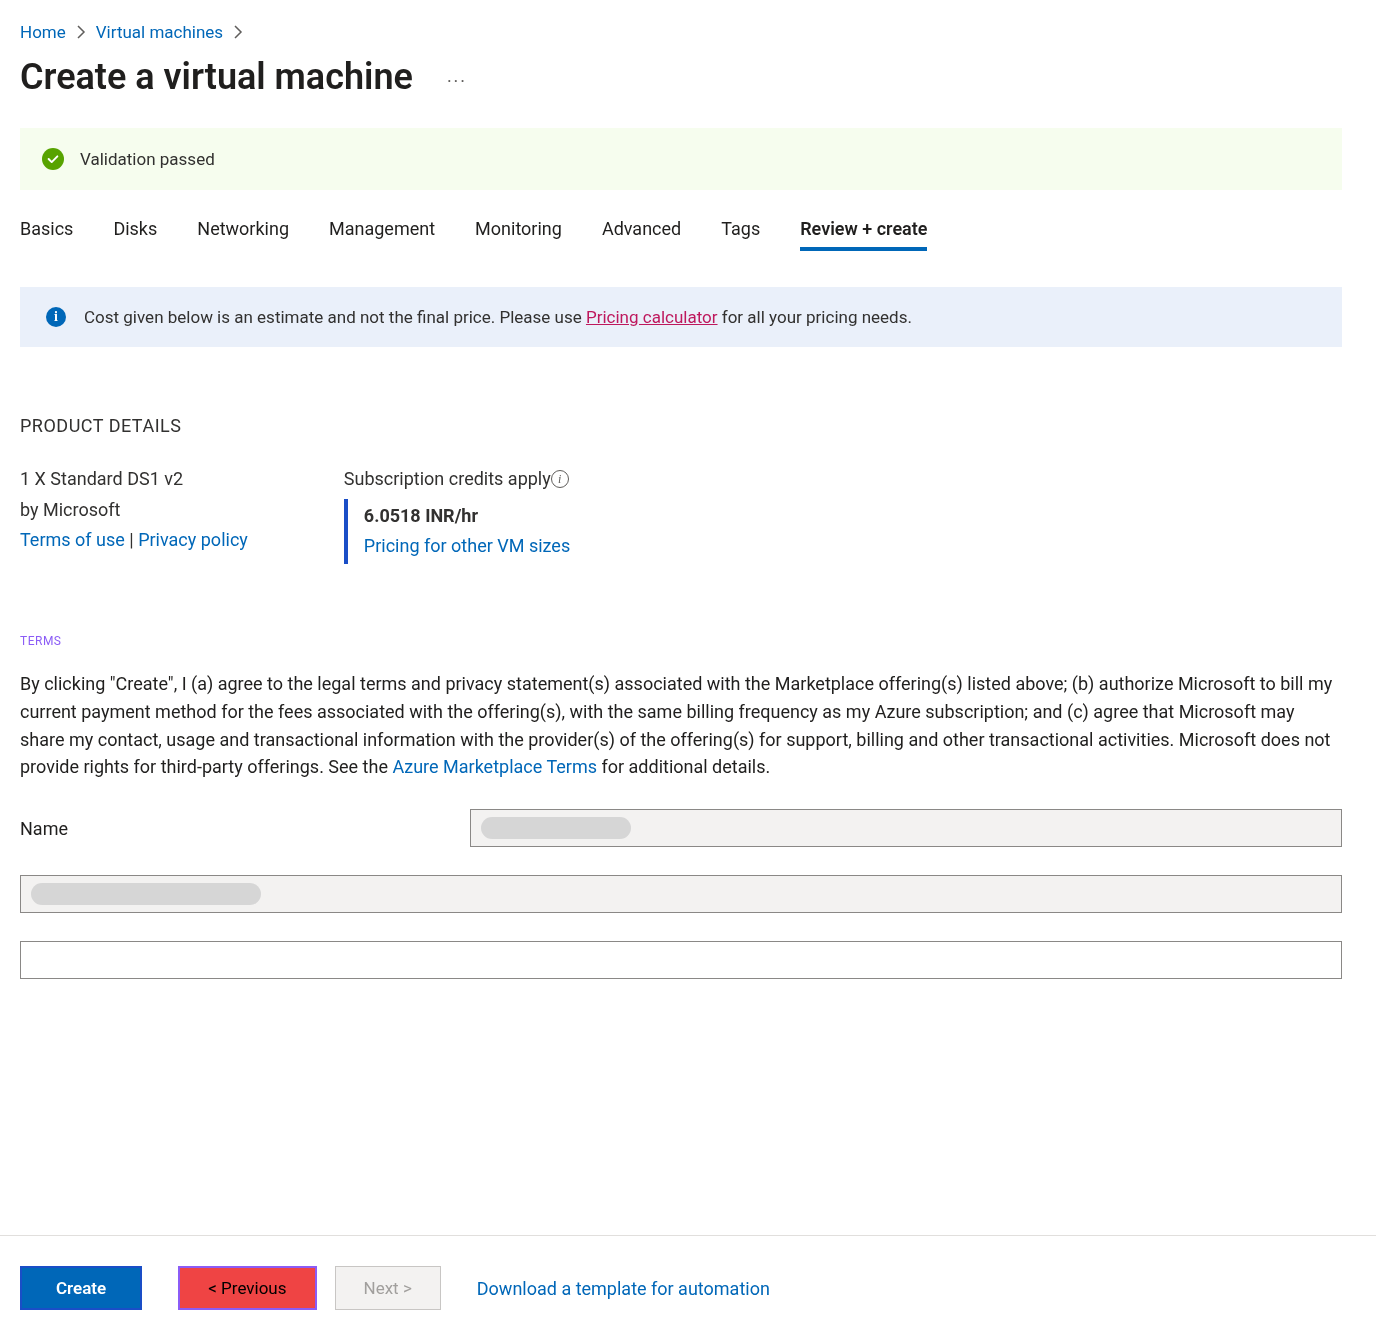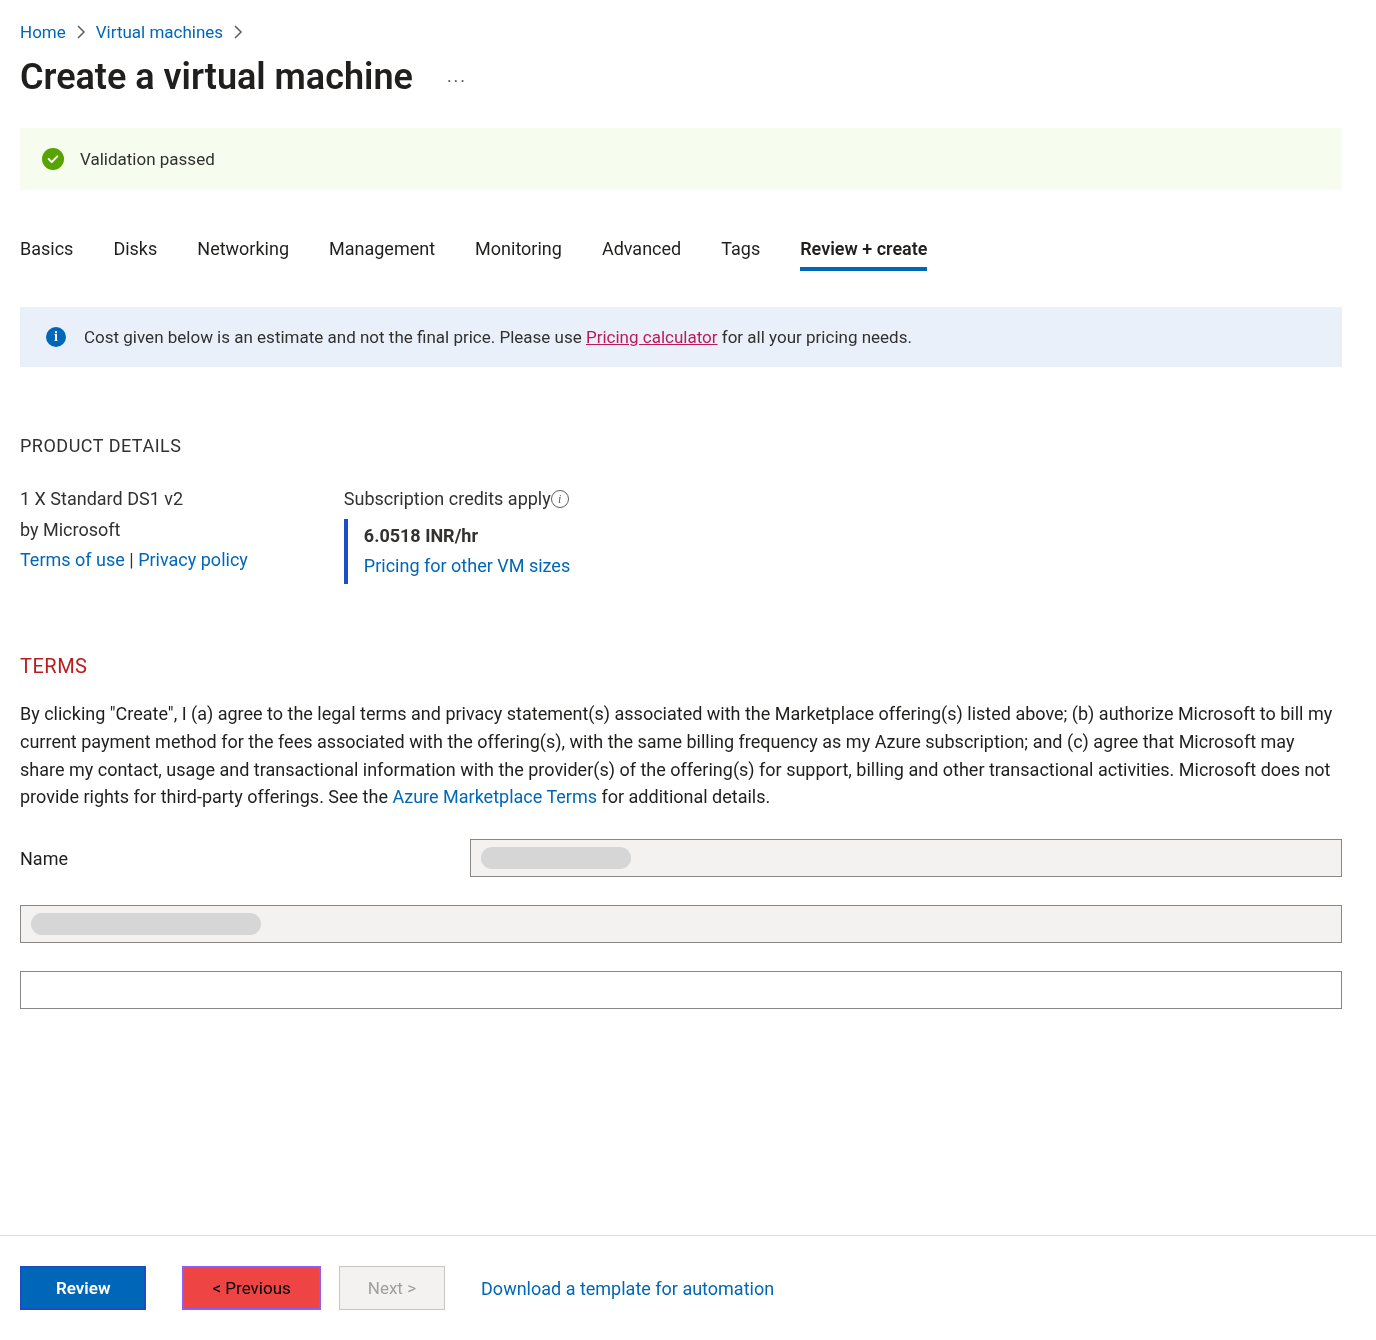--- a/index.html
+++ b/index.html
@@ -18,21 +18,21 @@
   .bc-sep { color: #605e5c; font-size: 14px; display:inline-flex; }
   .page-title-row { display:flex; align-items:center; gap:32px; margin-bottom: 30px; }
   h1.page-title { font-size: 36px; font-weight: 600; color: #201f1e; }
   .ellipsis { font-size: 18px; color: #605e5c; letter-spacing: 2px; cursor:pointer; padding: 4px 2px; line-height:1; margin-top:10px;}
   .validation-banner {
     background: #f6fdee;
     padding: 20px 22px;
     display:flex;
     align-items:center;
     gap:16px;
-    margin-bottom: 48px;
+    margin-bottom: 28px;
     font-size: 17px;
   }
   .check-icon {
     width: 22px; height:22px; border-radius:50%; background:#57a300;
     display:flex; align-items:center; justify-content:center;
     position:relative; flex-shrink:0;
   }
   .check-icon svg { width:14px; height:14px; }
   .tabs { display:flex; gap:40px; font-size:18px; padding-bottom:0; margin-bottom:36px; }
   .tab { color:#201f1e; padding-bottom:8px; cursor:pointer; border-bottom:4px solid transparent; }
@@ -61,21 +61,21 @@
   .credits-row { display:flex; align-items:center; margin-bottom:4px;}
   .outline-info {
     width:18px; height:18px; border-radius:50%; border:1.5px solid #605e5c;
     display:inline-flex; align-items:center; justify-content:center;
     font-family: Georgia, serif; font-size:12px; color:#605e5c; font-style:italic;
     cursor:help;
   }
   .price-block { border-left:4px solid #1a4ec7; padding:2px 16px; margin-top:2px;}
   .price { font-weight:700; }
   .price-block a { color:#0067b8; text-decoration:none; }
-  .terms-heading { font-size:20px; letter-spacing:0.5px; font-weight:400; color:#b91c1c; margin-bottom:22px; }
+  .terms-heading { font-size:12px; letter-spacing:0.5px; font-weight:400; color:#8b5cf6; margin-bottom:22px; }
   .terms-body { font-size:18px; line-height:1.55; color:#201f1e; margin-bottom:28px;}
   .terms-body a { color:#0067b8; text-decoration:none; }
   .form-row { display:flex; align-items:center; margin-bottom:28px; }
   .form-label { width:450px; font-size:18px; color:#201f1e; }
   .form-input-wrap { flex:1; }
   input.txt {
     width:100%; height:38px; border:1px solid #8a8886;
     font-size:16px; padding:0 10px; background:#fff;
   }
   .pill-placeholder {
@@ -214,19 +214,19 @@
 
   <div class="form-row">
     <div class="form-input-wrap">
       <input type="text" class="txt" value="" style="">
     </div>
   </div>
 
 </div>
 
 <div class="bottom-bar">
-  <button class="btn btn-primary">Review</button>
+  <button class="btn btn-primary">Create</button>
   <div class="nav-pair">
     <button class="btn">&lt; Previous</button>
     <button class="btn btn-disabled">Next &gt;</button>
   </div>
   <a href="#" class="download-link">Download a template for automation</a>
 </div>
 
 </body></html>

